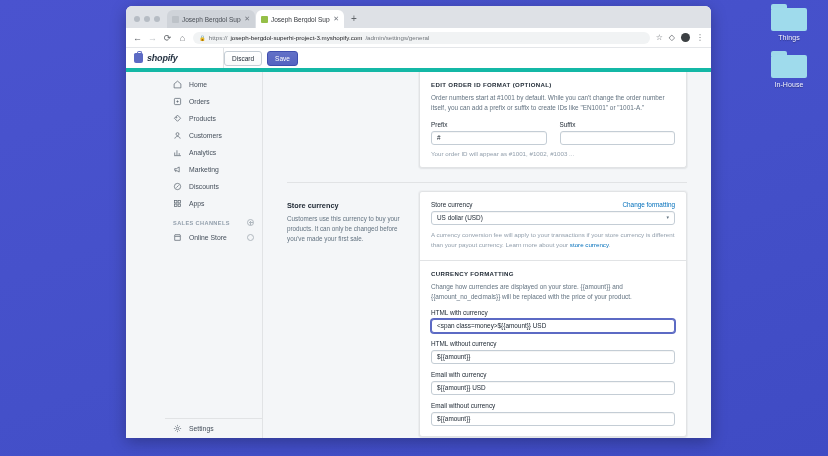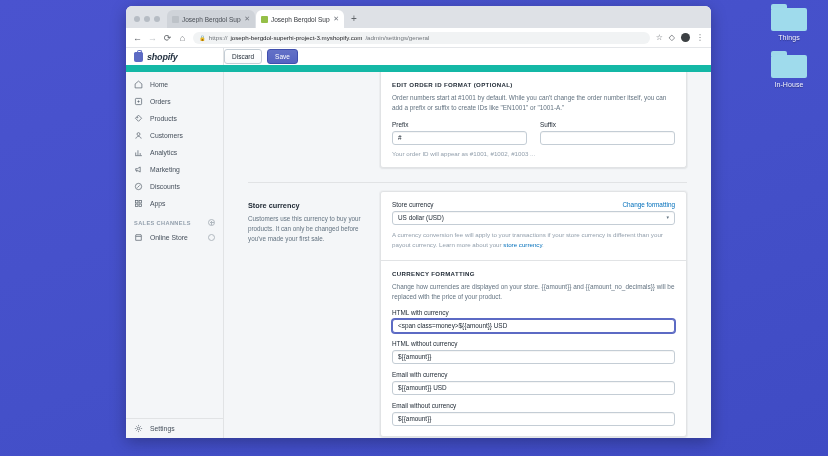--- a/index.html
+++ b/index.html
@@ -81,21 +81,21 @@
     font-size: 6.2px; color:#202124; overflow:hidden; white-space:nowrap; cursor:text;
   }
   .lock { font-size:5.5px; color:#5f6368; }
   .url-dim { color:#70757a; }
   .tb-icon { font-size:8px; color:#5f6368; cursor:pointer; }
   .avatar-circle { width:9px; height:9px; border-radius:50%; background:#3c4043; cursor:pointer; }
 
   
   .admin { flex:1; display:flex; flex-direction:column; min-height:0; background:#f4f6f8; }
   .topbar {
-    height: 24px; background:#fff; border-bottom:7px solid #14b8a6;
+    height: 24px; background:#fff; border-bottom:4px solid #14b8a6;
     display:flex; align-items:center; flex:0 0 auto;
   }
   .brand {
     width: 98px; display:flex; align-items:center; gap:4px; padding-left:8px;
     border-right:1px solid #e1e3e5; height:100%;
   }
   .shop-logo {
     width:9px; height:10px; background:#5c6ac4; border-radius:1.5px 1.5px 2px 2px;
     position:relative;
   }
@@ -104,21 +104,21 @@
   .unsaved { flex:1; padding-left: 37px; font-size:7.5px; color:#212b36; }
   .topbtns { display:flex; gap:5px; padding-right:9px; }
   .btn {
     font-size:6.5px; padding:3px 7px; border-radius:3px; cursor:pointer;
     border:1px solid #c4cdd5; background:linear-gradient(180deg,#fff,#f9fafb); color:#212b36;
   }
   .btn.primary {
     background:linear-gradient(180deg,#6371c7,#5563c1); border-color:#3f4eae; color:#fff;
   }
 
-  .body-row { flex:1; display:flex; min-height:0; }
+  .body-row { flex:1; display:flex; min-height:0;padding-left:39px; }
 
   
   .sidebar {
     width: 98px; background:#f4f6f8; border-right:1px solid #e1e3e5;
     display:flex; flex-direction:column; flex:0 0 auto; padding-top:4px;
   }
   .nav-item {
     display:flex; align-items:center; gap:7px; padding: 3px 8px;
     font-size:6.8px; color:#454f5b; cursor:pointer; height:17px;
   }

